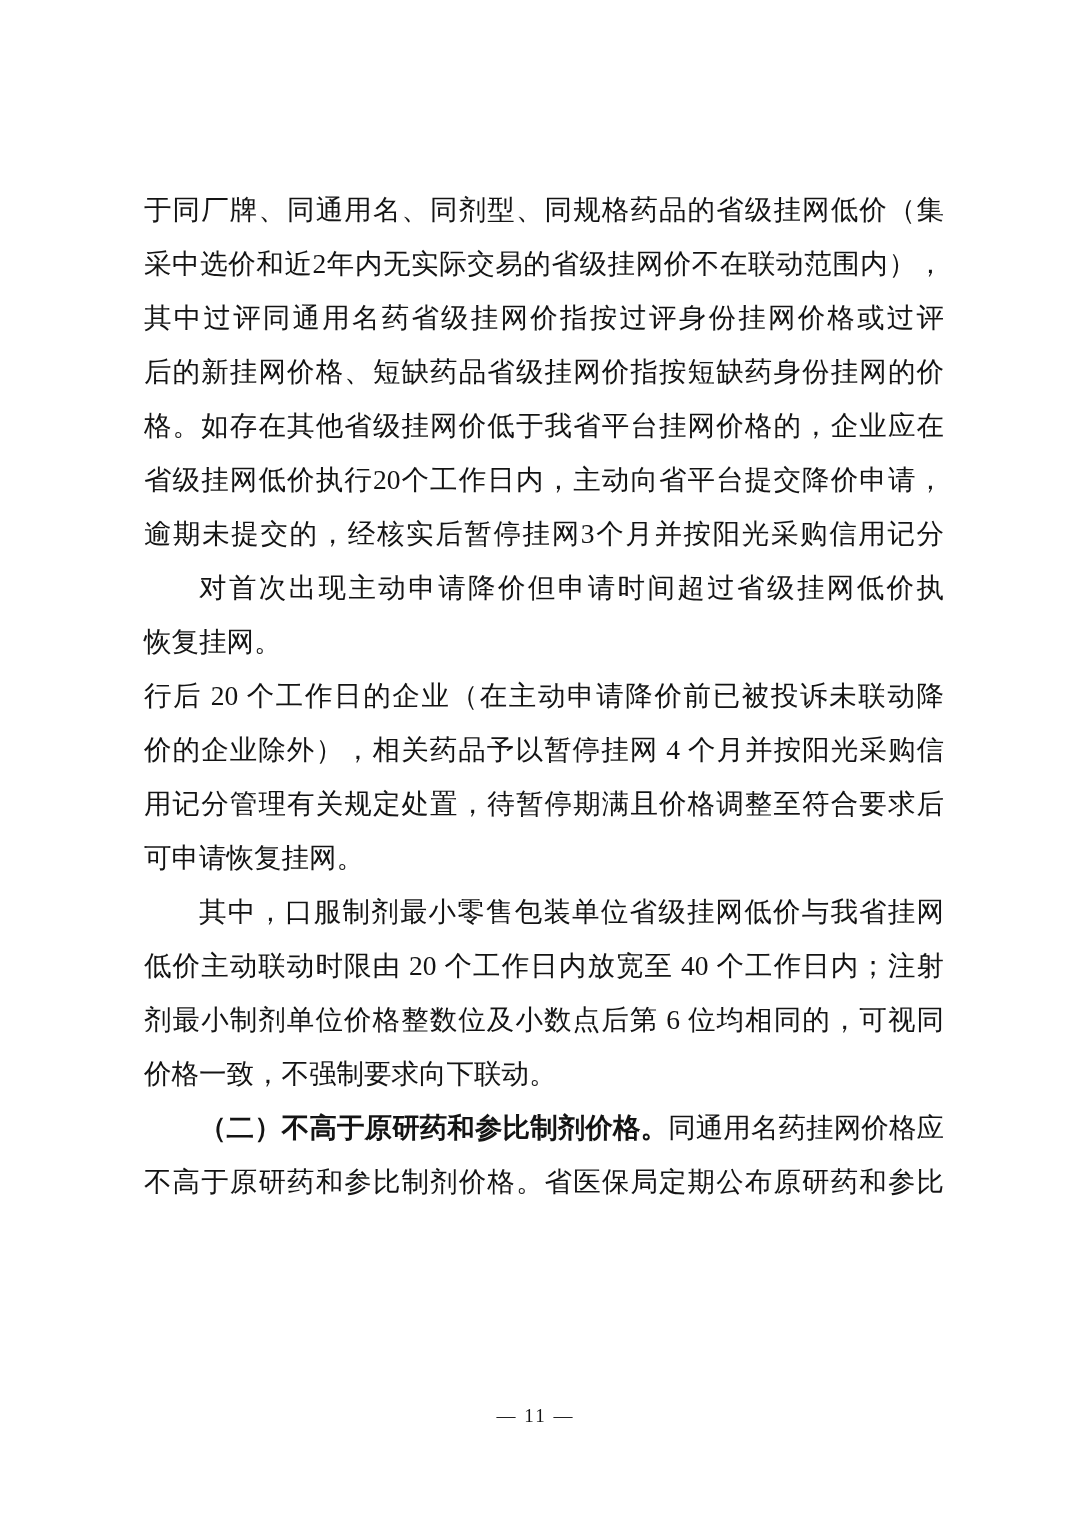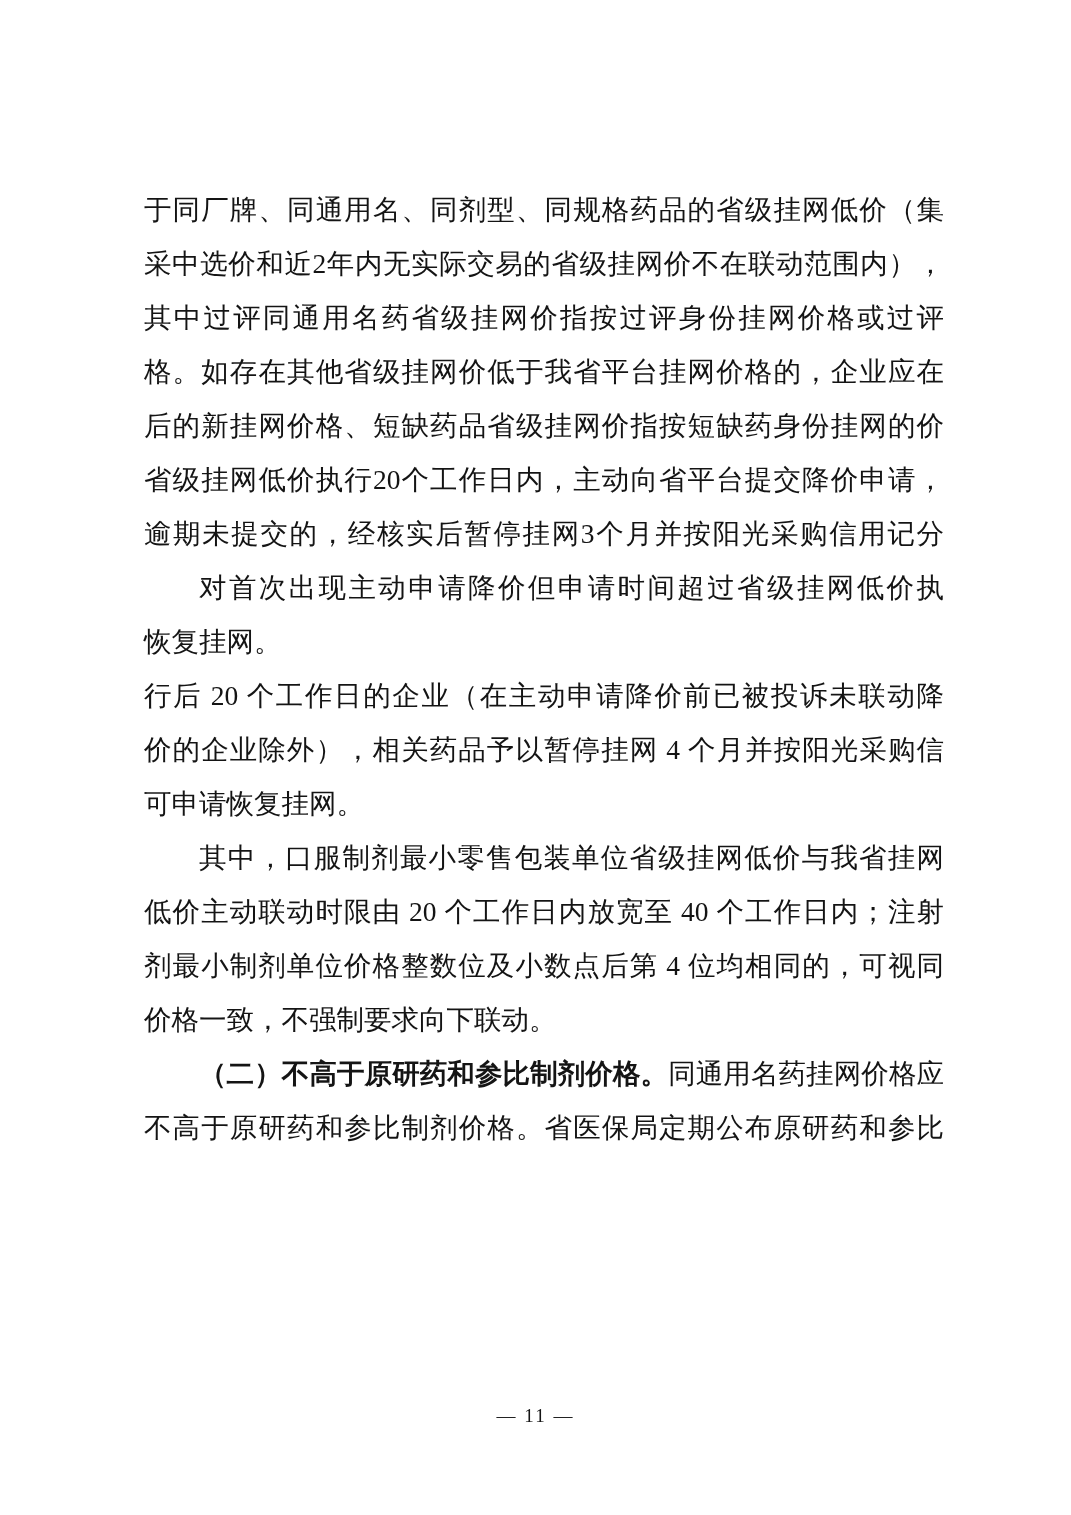--- a/index.html
+++ b/index.html
@@ -60,30 +60,31 @@
   }
 </style>
 </head>
 <body>
 
 <div class="page">
   <div class="text-block">
       <div class="line j"><span class="seg">于同厂牌、同通用名、同剂型、同规格药品的省级挂网低价（集</span></div>
       <div class="line j"><span class="seg">采中选价和近2年内无实际交易的省级挂网价不在联动范围内），</span></div>
       <div class="line j"><span class="seg">其中过评同通用名药省级挂网价指按过评身份挂网价格或过评</span></div>
+      <div class="line j"><span class="seg">后的新挂网价格、短缺药品省级挂网价指按短缺药身份挂网的价</span></div>
       <div class="line j"><span class="seg">格。如存在其他省级挂网价低于我省平台挂网价格的，企业应在</span></div>
-      <div class="line j"><span class="seg">后的新挂网价格、短缺药品省级挂网价指按短缺药身份挂网的价</span></div>
       <div class="line j"><span class="seg">省级挂网低价执行20个工作日内，主动向省平台提交降价申请，</span></div>
       <div class="line j"><span class="seg">逾期未提交的，经核实后暂停挂网3个月并按阳光采购信用记分</span></div>
       <div class="line j indent"><span class="seg">对首次出现主动申请降价但申请时间超过省级挂网低价执</span></div>
       <div class="line"><span class="seg">恢复挂网。</span></div>
       <div class="line j"><span class="seg">行后 20 个工作日的企业（在主动申请降价前已被投诉未联动降</span></div>
       <div class="line j"><span class="seg">价的企业除外），相关药品予以暂停挂网 4 个月并按阳光采购信</span></div>
+      <div class="line j"><span class="seg">用记分管理有关规定处置，待暂停期满且价格调整至符合要求后</span></div>
       <div class="line"><span class="seg">可申请恢复挂网。</span></div>
       <div class="line j indent"><span class="seg">其中，口服制剂最小零售包装单位省级挂网低价与我省挂网</span></div>
       <div class="line j"><span class="seg">低价主动联动时限由 20 个工作日内放宽至 40 个工作日内；注射</span></div>
-      <div class="line j"><span class="seg">剂最小制剂单位价格整数位及小数点后第 4 位均相同的，可视同</span></div>
+      <div class="line j"><span class="seg">剂最小制剂单位价格整数位及小数点后第 6 位均相同的，可视同</span></div>
       <div class="line"><span class="seg">价格一致，不强制要求向下联动。</span></div>
       <div class="line j indent"><span class="seg b">（二）不高于原研药和参比制剂价格。</span><span class="seg">同通用名药挂网价格应</span></div>
       <div class="line j"><span class="seg">不高于原研药和参比制剂价格。省医保局定期公布原研药和参比</span></div>
     </div>
   <div class="footer">— 11 —</div>
 </div>
 
 </body></html>

